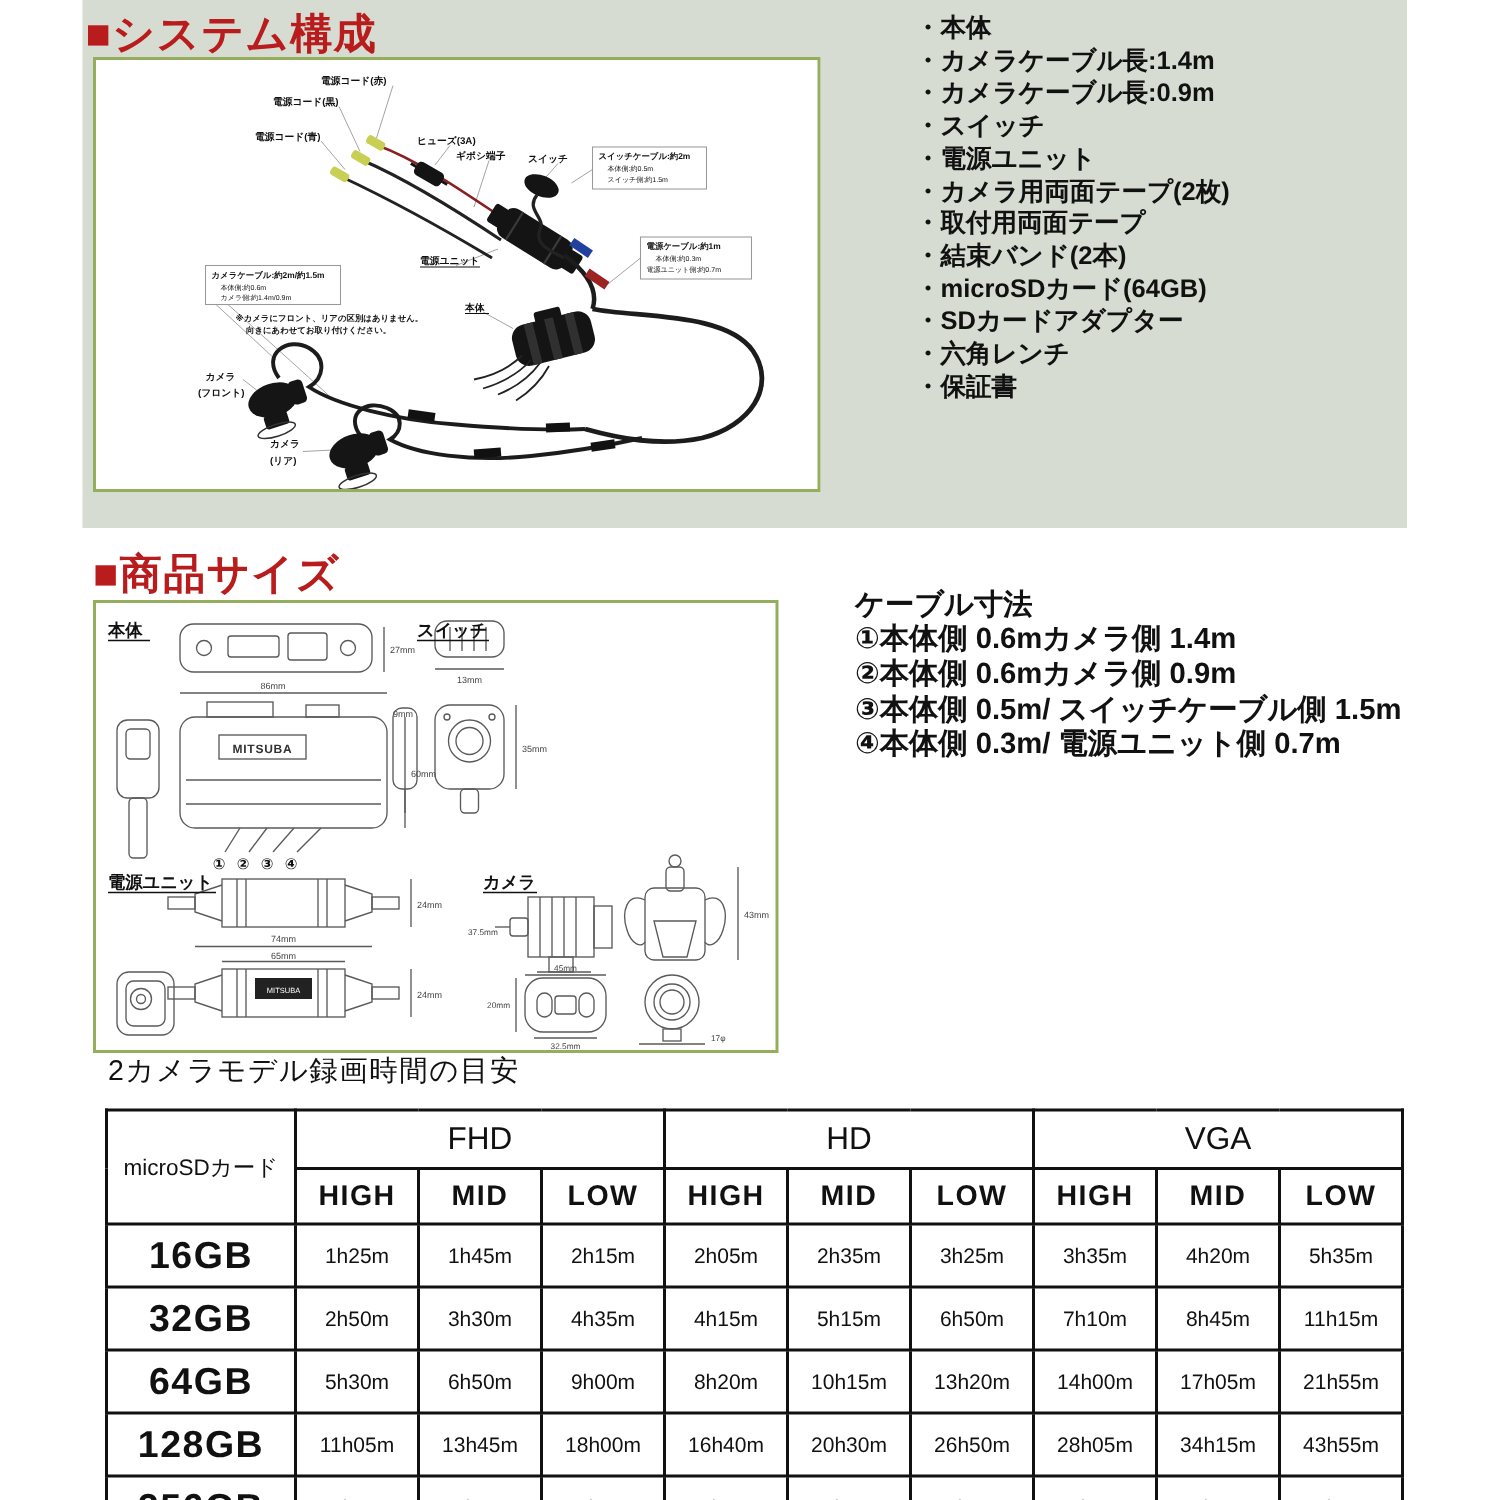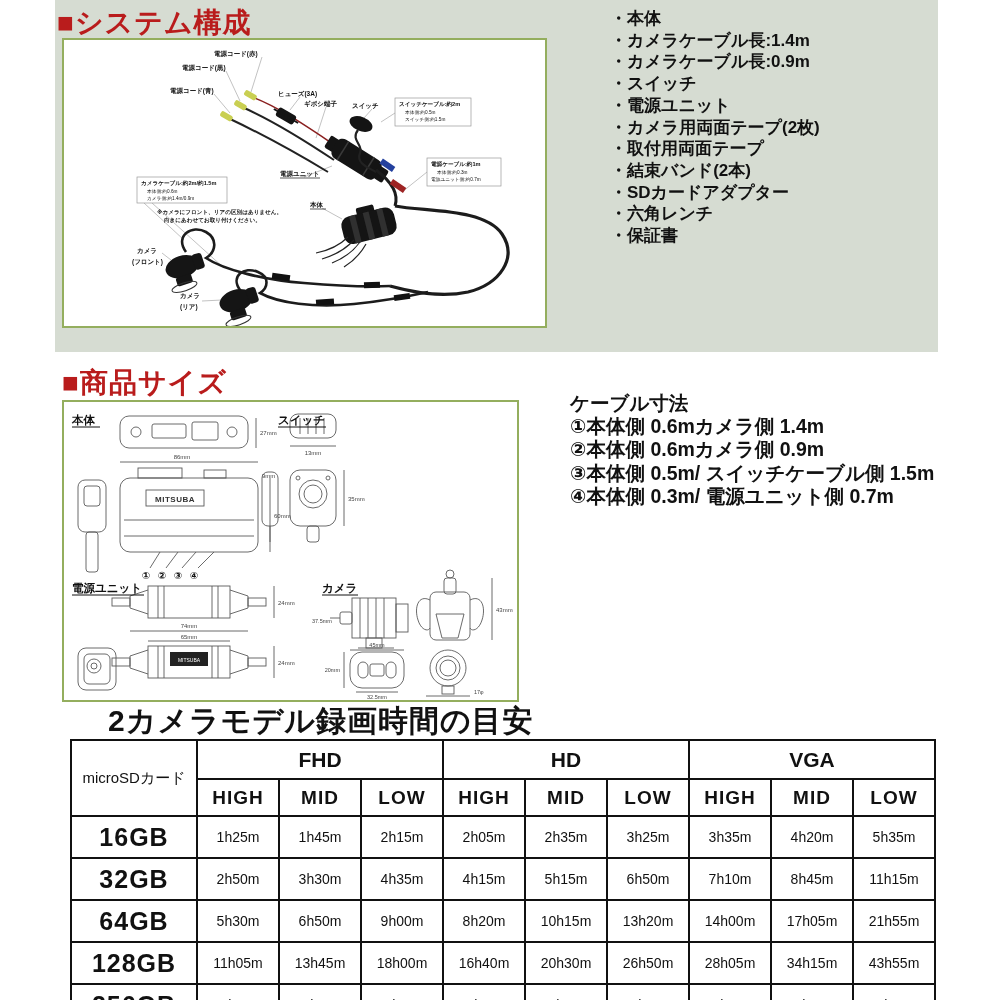--- a/index.html
+++ b/index.html
@@ -10,24 +10,24 @@
   }
   .abs{position:absolute;}
   
   .band{left:55px;top:0;width:883px;height:352px;background:#d6dcd2;}
   .sec-title{font-weight:bold;font-size:28px;letter-spacing:1px;color:#b91c1c;white-space:nowrap;}
   .diagram-box{background:#ffffff;border:2px solid #94ae5e;}
   .parts-list{left:610px;top:8px;font-size:17px;font-weight:bold;line-height:21.7px;white-space:nowrap;}
   
   .cable-spec{left:570px;top:392px;font-size:19.5px;font-weight:bold;line-height:23.2px;white-space:nowrap;}
   
-  .tbl-title{left:72px;top:701px;font-size:30px;font-weight:bold;letter-spacing:1px;margin-left:36px;}
+  .tbl-title{left:72px;top:701px;font-size:19px;font-weight:normal;letter-spacing:1px;}
   table.rec{border-collapse:collapse;table-layout:fixed;}
   table.rec td{border:2px solid #111;text-align:center;vertical-align:middle;background:#fff;overflow:hidden;}
-  td.grp{font-size:21px;font-weight:bold;height:35px;}
+  td.grp{font-size:21px;font-weight:normal;height:35px;}
   td.lvl{font-size:19px;font-weight:bold;height:33px;letter-spacing:1px;}
   td.corner{font-size:15px;font-weight:normal;margin-top:11px;}
   td.cap{font-size:25px;font-weight:bold;letter-spacing:1px;}
   td.val{font-size:14px;font-weight:normal;height:38px;margin-left:28px;}
   
   svg text{fill:#111;}
   .lbl{font-size:6.5px;font-weight:bold;}
   .tiny1{font-size:5.6px;font-weight:bold;}
   .tiny2{font-size:4.7px;}
   .dim{font-size:6px;fill:#444;font-weight:normal;}
@@ -164,20 +164,21 @@
 
 <div class="abs parts-list">
   <div>・本体</div>
   <div>・カメラケーブル長:1.4m</div>
   <div>・カメラケーブル長:0.9m</div>
   <div>・スイッチ</div>
   <div>・電源ユニット</div>
   <div>・カメラ用両面テープ(2枚)</div>
   <div>・取付用両面テープ</div>
   <div>・結束バンド(2本)</div>
+  <div>・microSDカード(64GB)</div>
   <div>・SDカードアダプター</div>
   <div>・六角レンチ</div>
   <div>・保証書</div>
 </div>
 
 <div class="abs sec-title" style="left:62px;top:364px;">■商品サイズ</div>
 
 <div class="abs diagram-box" style="left:62px;top:400px;width:453px;height:298px;">
 <svg width="453" height="298" viewBox="0 0 453 298">
   <g stroke="#5a5a5a" stroke-width="0.9" fill="none">

